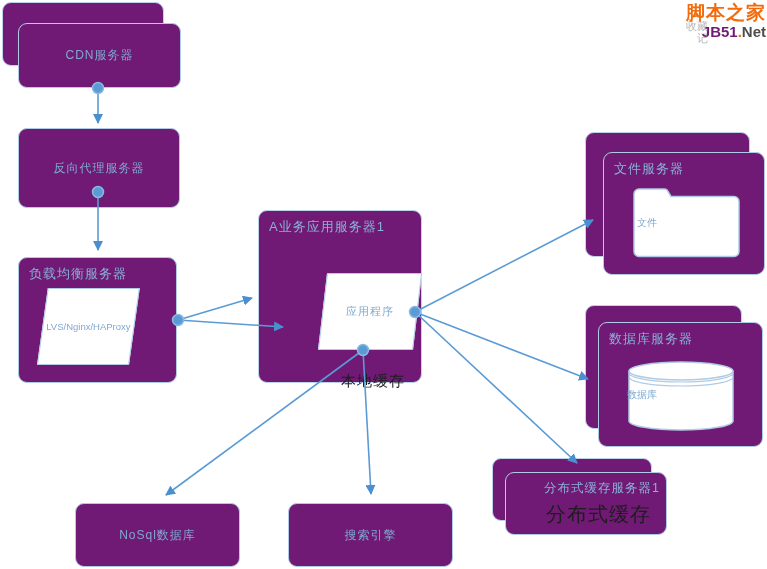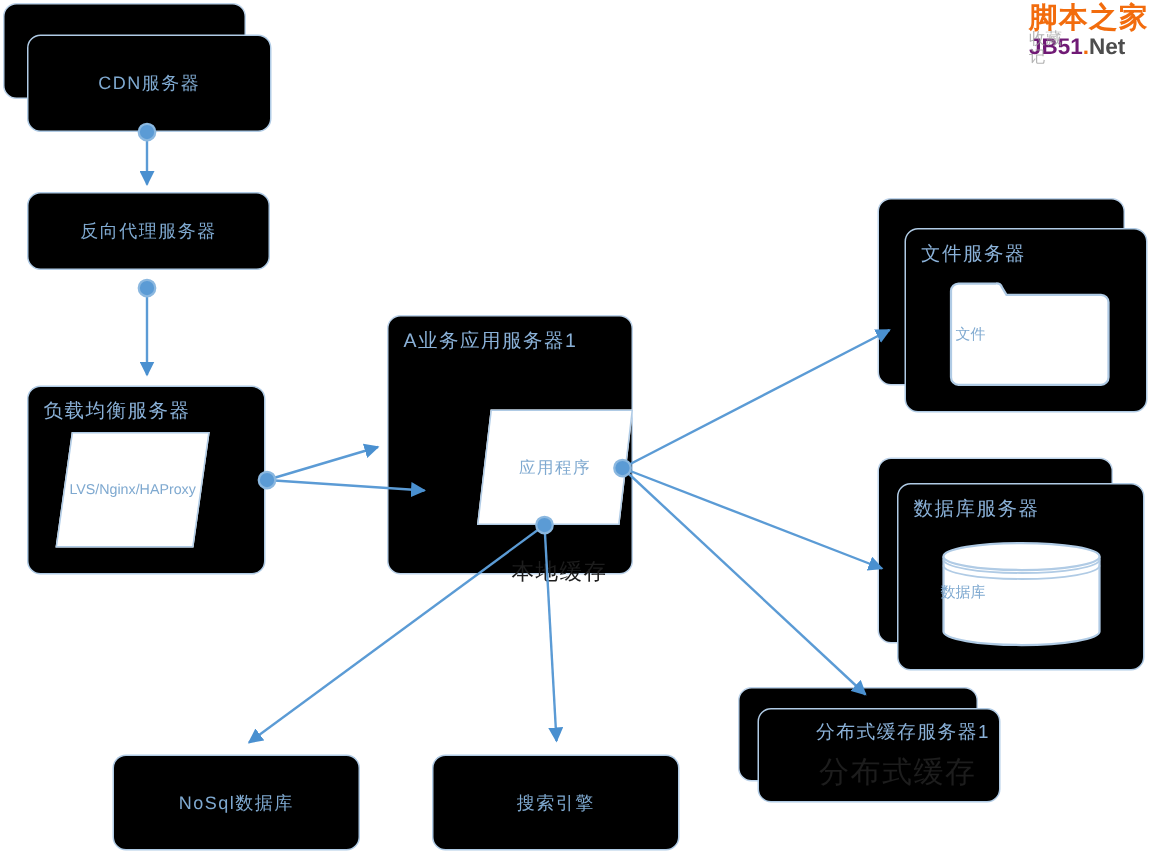--- a/index.html
+++ b/index.html
@@ -2,21 +2,21 @@
 <html><head>
 <meta charset="utf-8">
 <style>
   html,body { margin:0; padding:0; background:#fff; }
   #canvas {
     position:relative; width:767px; height:569px; overflow:hidden;
     background:#ffffff;
     font-family:"Liberation Sans","DejaVu Sans",sans-serif;
   }
   .box {
-    position:absolute; background:#000000;
+    position:absolute; background:#701a75;
     border:1.5px solid #b0cbe5; border-radius:9px;
     box-sizing:border-box;
   }
   .box.back { border-color:#bdd3ea; }
   .center-label {
     position:absolute; left:0; right:0; top:0; bottom:0;
     display:flex; align-items:center; justify-content:center;
     color:#7fa9d0; font-size:12px; letter-spacing:1px;
   }
   .box-title {
@@ -30,39 +30,39 @@
   .para .para-label {
     position:absolute; left:0; right:0; top:0; bottom:0;
     display:flex; align-items:center; justify-content:center;
     color:#7fa9d0; font-size:10px; white-space:nowrap;
   }
   #connectors { position:absolute; left:0; top:0; pointer-events:none; }
   .free-label { position:absolute; color:#1d1d1d; white-space:nowrap; }
   #local-cache-label { left:341px; top:372px; font-size:15px; letter-spacing:1px; }
   #dist-cache-label  { left:546px; top:501px; font-size:20px; letter-spacing:1px; }
   .shape-label { position:absolute; color:#7fa9d0; white-space:nowrap; }
-  #watermark { position:absolute; right:1px; top:3px; line-height:1.1; }
+  #watermark { position:absolute; right:1px; top:3px; text-align:right; line-height:1.1; }
   #wm-site { color:#f26c0d; font-size:19px; font-weight:bold; letter-spacing:1px; }
   #wm-ghost { position:absolute; right:58px; top:17px; color:#9a9a9a; font-size:11px; opacity:.75; }
   #wm-url { font-size:15px; font-weight:bold; }
   #wm-url .b { color:#701a75; }
   #wm-url .d { color:#f26c0d; }
   #wm-url .n { color:#4d4d4d; }
 </style>
 </head>
 <body>
 
 <div id="canvas">
 
   <div class="box back" style="left:2px; top:2px; width:162px; height:64px;"></div>
   <div class="box" style="left:18px; top:23px; width:163px; height:65px;">
     <div class="center-label">CDN服务器</div>
   </div>
 
-  <div class="box" style="left:18px; top:128px; width:162px; height:52px;">
+  <div class="box" style="left:18px; top:128px; width:162px; height:80px;">
     <div class="center-label">反向代理服务器</div>
   </div>
 
   <div class="box" style="left:18px; top:257px; width:159px; height:126px;">
     <div class="box-title">负载均衡服务器</div>
   </div>
   <div class="para" style="left:37px; top:288px; width:92px; height:77px; transform:skewX(-8deg); transform-origin:0 100%;">
     <div class="para-label" style="transform:skewX(8deg); font-size:9.5px;">LVS/Nginx/HAProxy</div>
   </div>
 

